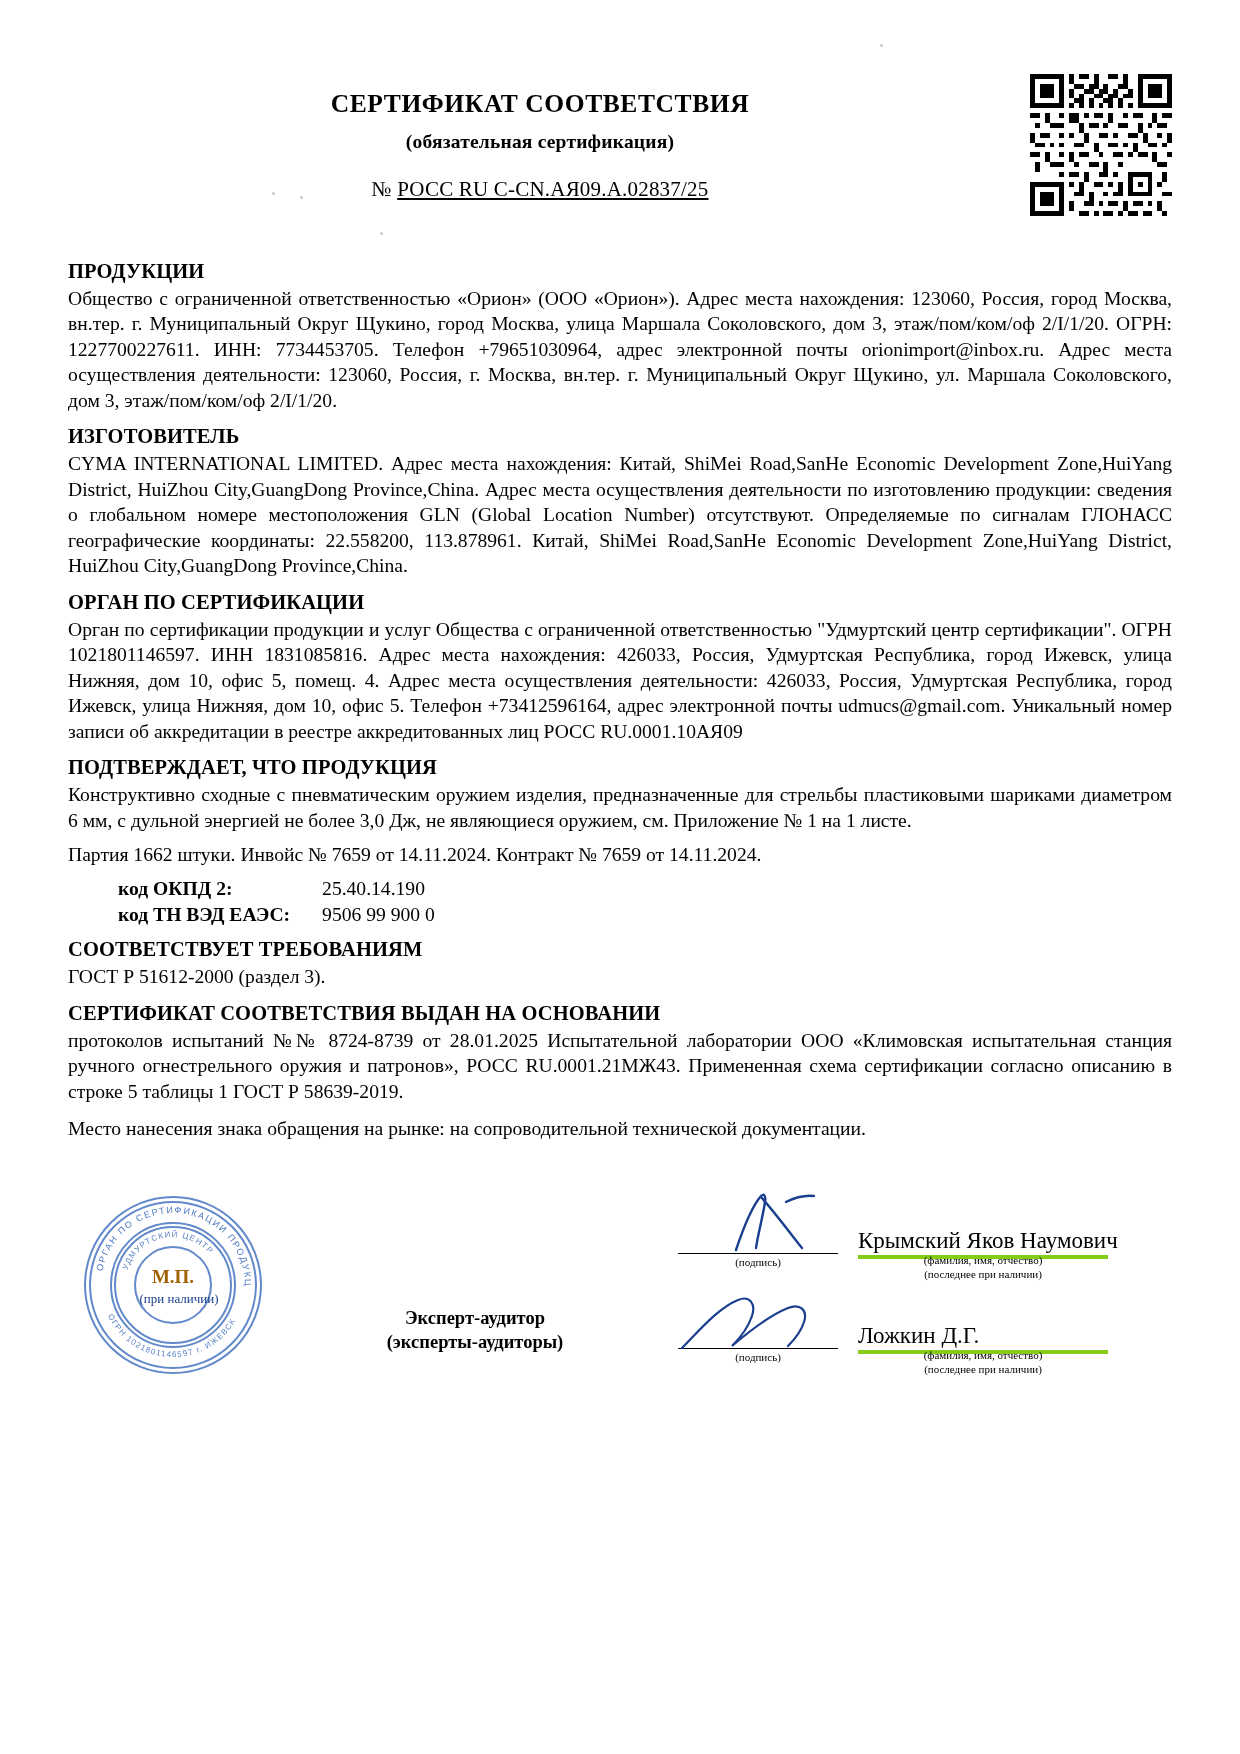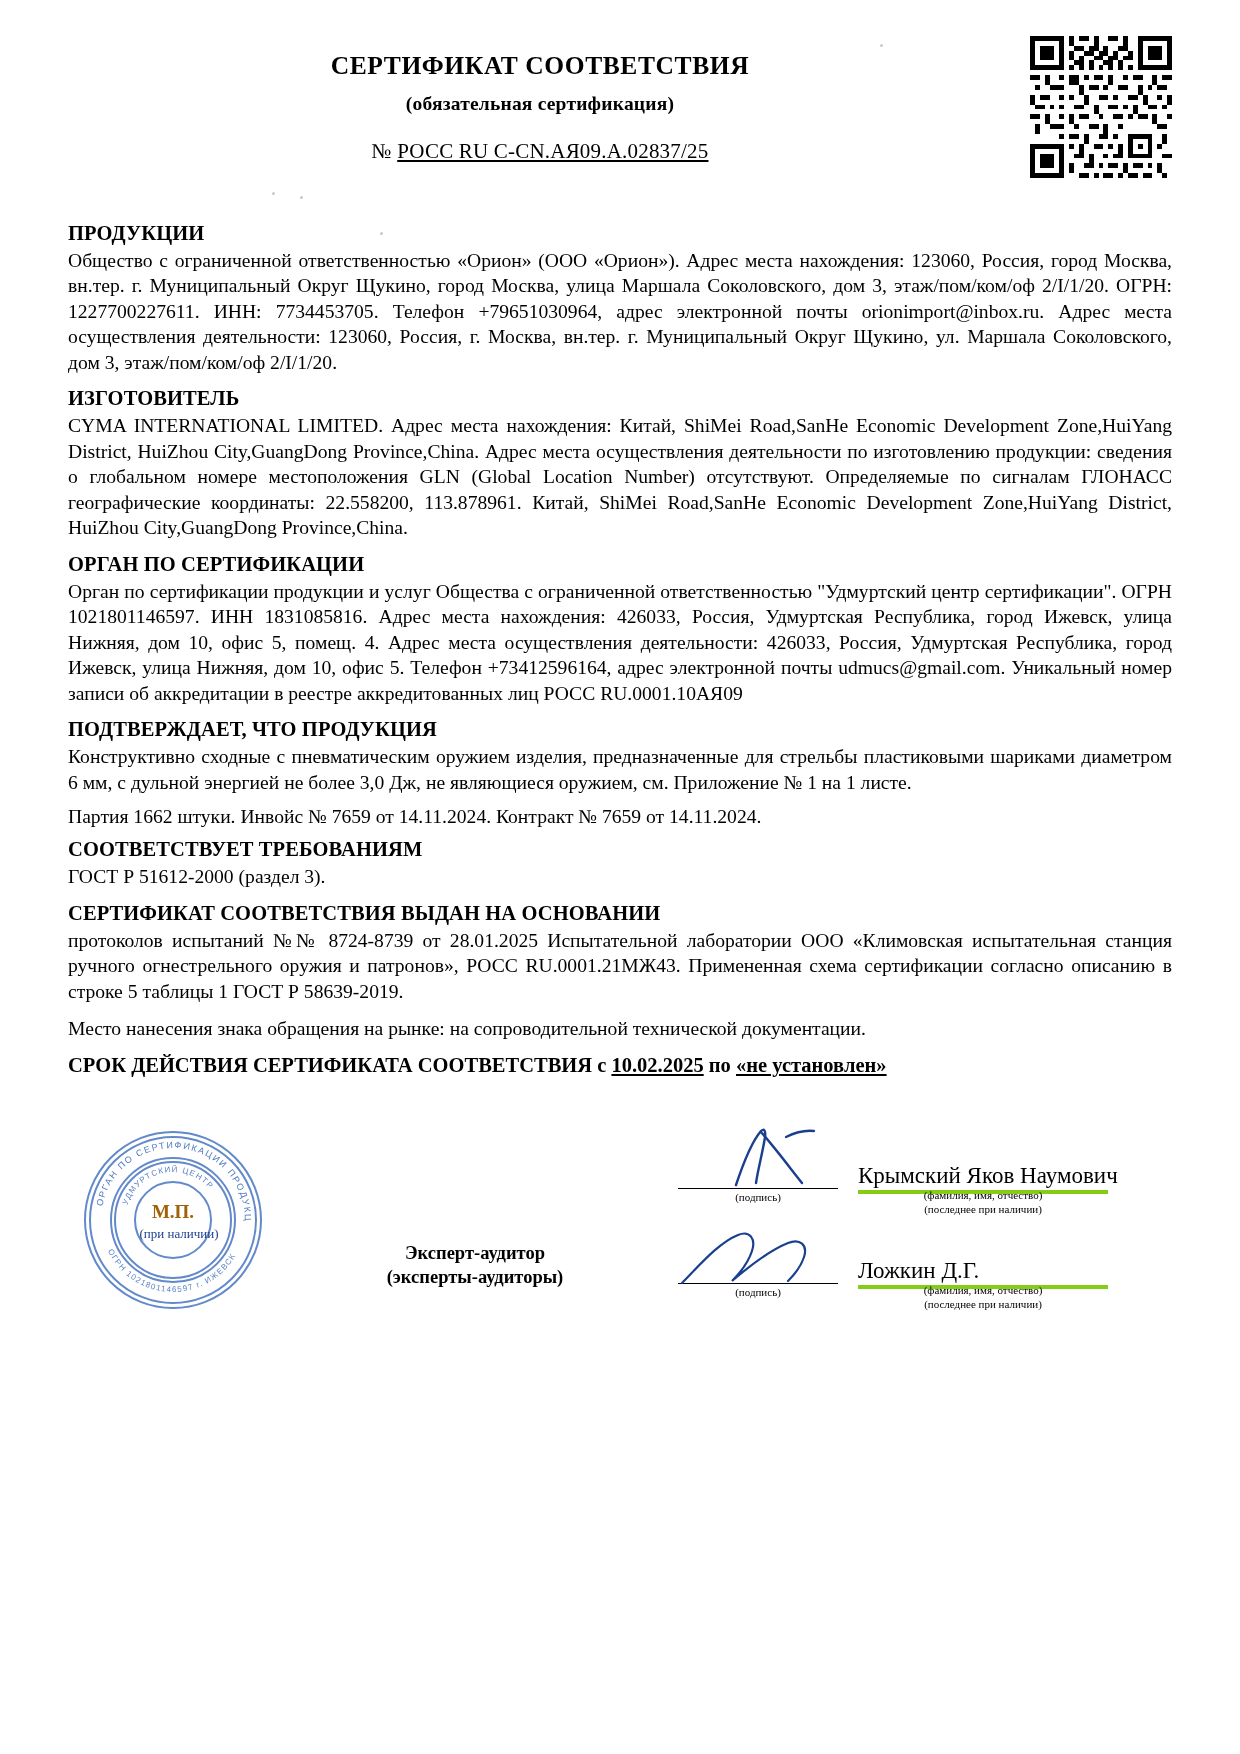--- a/index.html
+++ b/index.html
@@ -12,21 +12,21 @@
     color: #000000;
   }
   .page {
     position: relative;
     width: 1240px;
     height: 1754px;
     margin: 0 auto;
     background: #ffffff;
     overflow: hidden;
     box-sizing: border-box;
-    padding: 32px 68px 0 68px;
+    padding: 70px 68px 0 68px;
   }
 
   
   .header {
     position: relative;
     min-height: 150px;
   }
   .title-block {
     text-align: center;
     padding-right: 160px;
@@ -374,36 +374,41 @@
     <h2 class="section-heading">ИЗГОТОВИТЕЛЬ</h2>
     <p class="section-body last-line-normal">CYMA INTERNATIONAL LIMITED. Адрес места нахождения: Китай, ShiMei Road,SanHe Economic Development Zone,HuiYang District, HuiZhou City,GuangDong Province,China. Адрес места осуществления деятельности по изготовлению продукции: сведения о глобальном номере местоположения GLN (Global Location Number) отсутствуют. Определяемые по сигналам ГЛОНАСС географические координаты: 22.558200, 113.878961. Китай, ShiMei Road,SanHe Economic Development Zone,HuiYang District, HuiZhou City,GuangDong Province,China.</p>
 
     <h2 class="section-heading">ОРГАН ПО СЕРТИФИКАЦИИ</h2>
     <p class="section-body last-line-normal">Орган по сертификации продукции и услуг Общества с ограниченной ответственностью "Удмуртский центр сертификации". ОГРН 1021801146597. ИНН 1831085816. Адрес места нахождения: 426033, Россия, Удмуртская Республика, город Ижевск, улица Нижняя, дом 10, офис 5, помещ. 4. Адрес места осуществления деятельности: 426033, Россия, Удмуртская Республика, город Ижевск, улица Нижняя, дом 10, офис 5. Телефон +73412596164, адрес электронной почты udmucs@gmail.com. Уникальный номер записи об аккредитации в реестре аккредитованных лиц РОСС RU.0001.10АЯ09</p>
 
     <h2 class="section-heading">ПОДТВЕРЖДАЕТ, ЧТО ПРОДУКЦИЯ</h2>
     <p class="section-body tight last-line-normal">Конструктивно сходные с пневматическим оружием изделия, предназначенные для стрельбы пластиковыми шариками диаметром 6 мм, с дульной энергией не более 3,0 Дж, не являющиеся оружием, см. Приложение № 1 на 1 листе.</p>
     <p class="section-body tight last-line-normal">Партия 1662 штуки. Инвойс № 7659 от 14.11.2024. Контракт № 7659 от 14.11.2024.</p>
 
+    <table class="codes">
+      <tbody>
+        <tr>
+          <td class="label">код ОКПД 2:</td>
+          <td>25.40.14.190</td>
+        </tr>
+        <tr>
+          <td class="label">код ТН ВЭД ЕАЭС:</td>
+          <td>9506 99 900 0</td>
+        </tr>
+      </tbody>
+    </table>
 
     <h2 class="section-heading">СООТВЕТСТВУЕТ ТРЕБОВАНИЯМ</h2>
     <p class="section-body last-line-normal">ГОСТ Р 51612-2000  (раздел 3).</p>
 
     <h2 class="section-heading">СЕРТИФИКАТ СООТВЕТСТВИЯ ВЫДАН НА ОСНОВАНИИ</h2>
     <p class="section-body last-line-normal">протоколов испытаний №№ 8724-8739 от 28.01.2025 Испытательной лаборатории ООО «Климовская испытательная станция ручного огнестрельного оружия и патронов», РОСС RU.0001.21МЖ43. Примененная схема сертификации согласно описанию в строке 5 таблицы 1 ГОСТ Р 58639-2019.</p>
 
     <p class="section-body last-line-normal">Место нанесения знака обращения на рынке: на сопроводительной технической документации.</p>
 
-    <div class="validity">
-      <span>СРОК ДЕЙСТВИЯ СЕРТИФИКАТА СООТВЕТСТВИЯ</span>
-      <span>с</span>
-      <span class="u">10.02.2025</span>
-      <span>по</span>
-      <span class="u">«не установлен»</span>
-    </div>
   </div>
 
   <div class="sign-area">
 
     <div class="stamp">
       <svg width="190" height="190" viewBox="0 0 190 190">
         <g fill="none" stroke="#2e62b8" stroke-width="2" opacity="0.75">
           <circle cx="95" cy="95" r="88"></circle>
           <circle cx="95" cy="95" r="83"></circle>
           <circle cx="95" cy="95" r="62"></circle>

